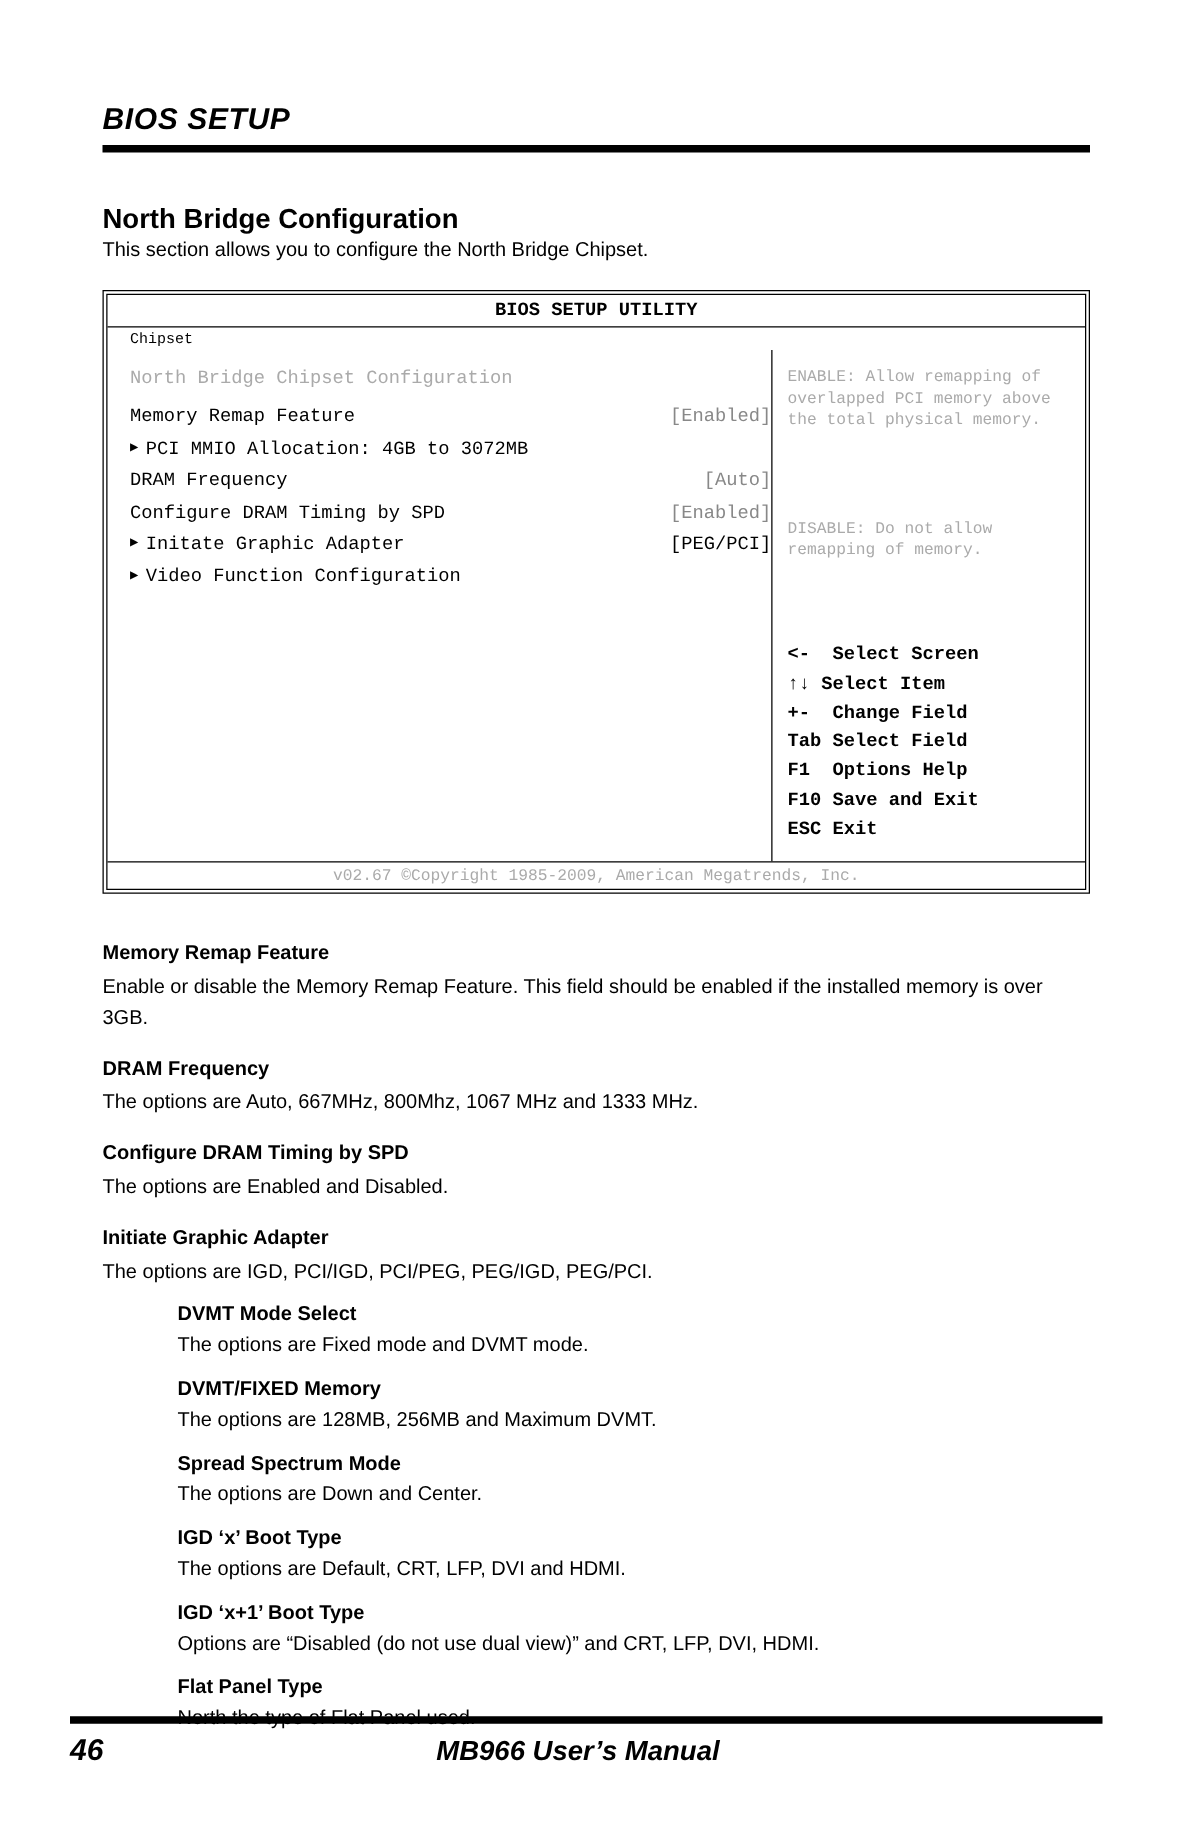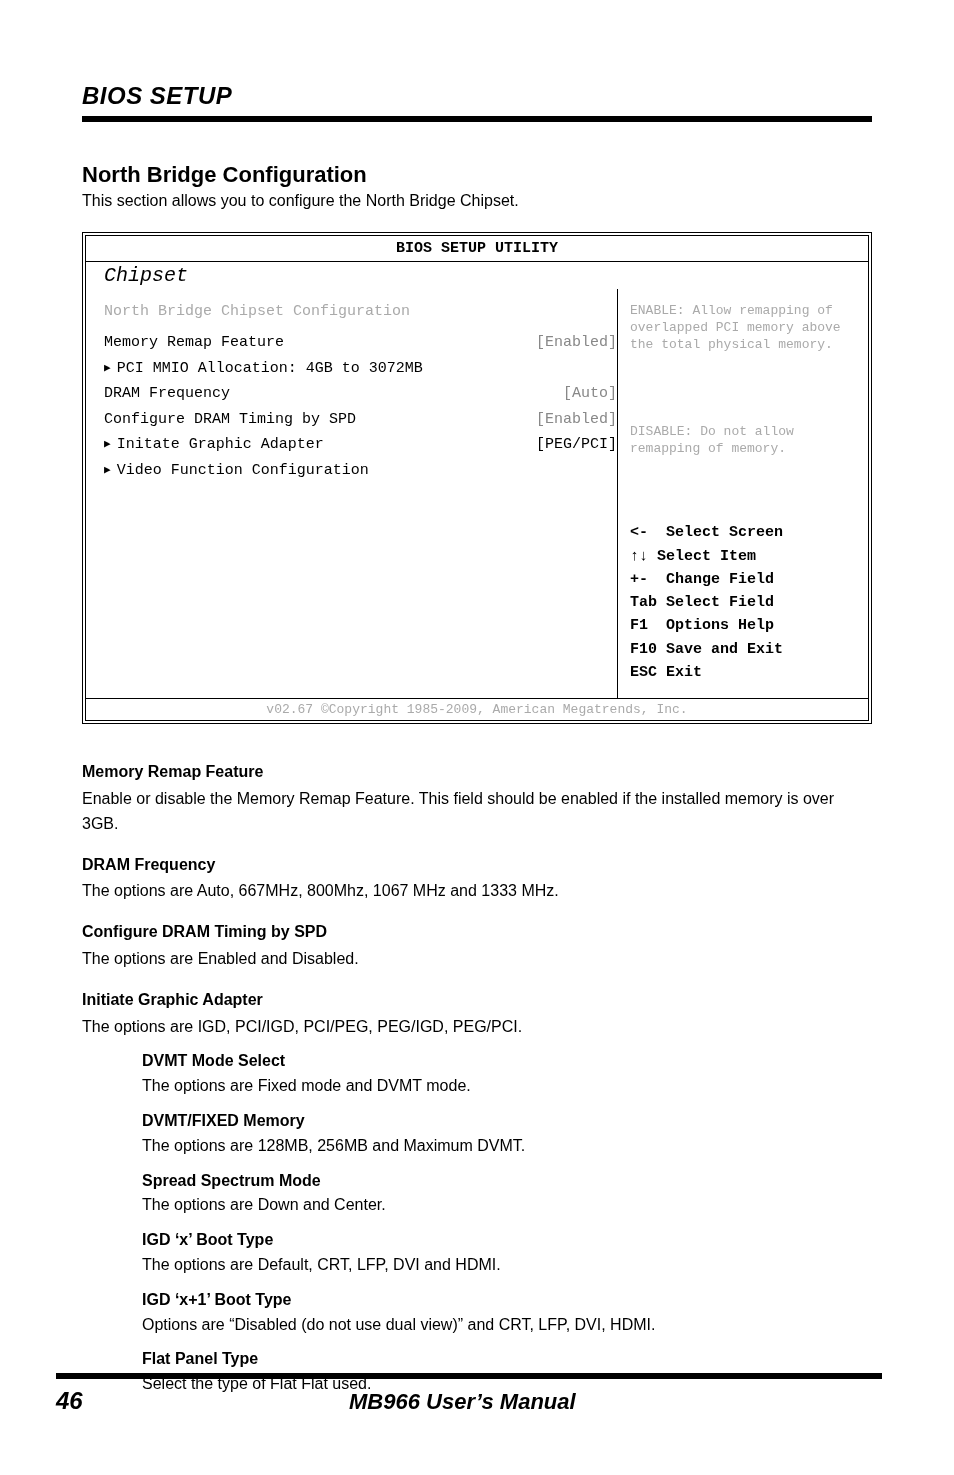--- a/index.html
+++ b/index.html
@@ -47,23 +47,22 @@
   .bios-title-row {
     border-bottom: 1px solid #000;
     text-align: center;
     padding: 4px 0;
     font-weight: bold;
   }
   .bios-tabs {
     display: flex;
     gap: 30px;
     padding: 2px 18px;
-    font-size: 20px;
+    font-size: 12px;
     color: #aaa;
-    font-style: italic;
   }
   .bios-tabs .tab-active { color: #000; }
 
   .bios-body {
     display: flex;
     min-height: 320px;
   }
   .bios-left {
     flex: 1;
     padding: 14px 0 14px 18px;
@@ -222,21 +221,21 @@
       <div class="def-sub">Spread Spectrum Mode</div>
       <div class="def-body">The options are Down and Center.</div>
 
       <div class="def-sub">IGD ‘x’ Boot Type</div>
       <div class="def-body">The options are Default, CRT, LFP, DVI and HDMI.</div>
 
       <div class="def-sub">IGD ‘x+1’ Boot Type</div>
       <div class="def-body">Options are “Disabled (do not use dual view)” and CRT, LFP, DVI, HDMI.</div>
 
       <div class="def-sub">Flat Panel Type</div>
-      <div class="def-body">Select the type of Flat Flat used.</div>
+      <div class="def-body">North the type of Flat Panel used.</div>
     </div>
   </div>
 </div>
 
 <div class="footer">
   <hr class="footer-rule">
   <div class="footer-row">
     <span class="footer-page">46</span>
     <span class="footer-text">MB966 User’s Manual</span>
     <span style="width:40px"></span>

